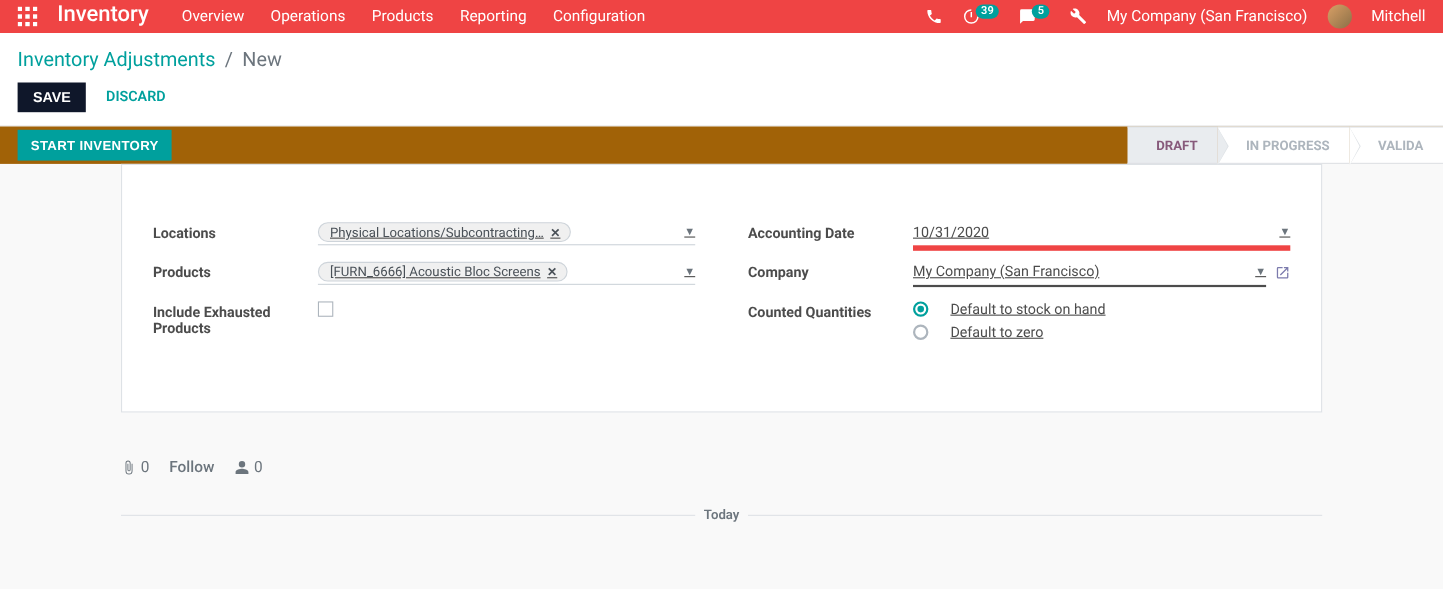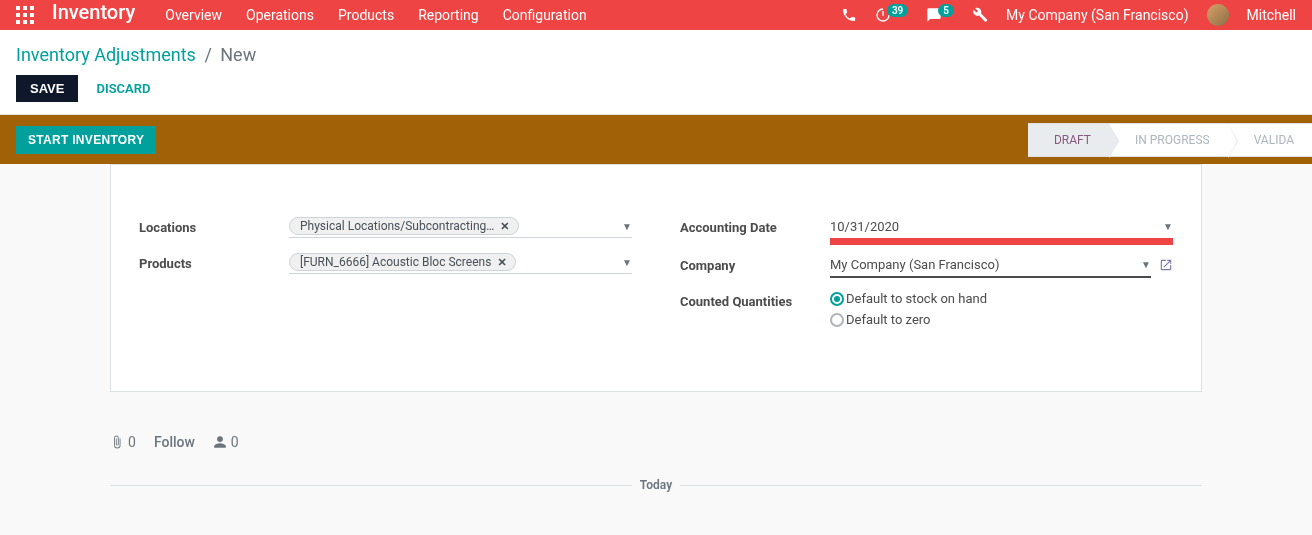--- a/index.html
+++ b/index.html
@@ -26,21 +26,21 @@
   .breadcrumb .bc-link { color: #00a09d; cursor: pointer; }
   .breadcrumb .sep { color: #6c757d; margin: 0 4px; }
   .breadcrumb .cur { color: #6c757d; }
   .ctrl-btns { display: flex; align-items: center; gap: 18px; }
   .btn-primary { background: #0f172a; color: #fff; border: none; padding: 6px 14px; font-size: 13px; font-weight: 600; cursor: pointer; }
   .btn-link { color: #00a09d; font-size: 13px; font-weight: 600; cursor: pointer; }
   
   
   .statusrow { display: flex; justify-content: space-between; align-items: center; background:#a16207; padding-left:16px;}
   .btn-start { background: #00a09d; color: #fff; border: none; padding: 7px 12px; font-size: 12px; font-weight: 700; letter-spacing: 0.3px; cursor: pointer; }
-  .statusbar { display: flex; align-items: center; font-size: 12px; font-weight: 400; height:49px;}
+  .statusbar { display: flex; align-items: center; font-size: 12px; font-weight: 700; height:34px;}
   .status-step { padding: 9px 18px 9px 26px; color: #adb5bd; position: relative; background:#fff; border-top:1px solid #dee2e6; border-bottom:1px solid #dee2e6;}
   .status-step.active { color: #875a7b; background:#e9ecef;}
   .status-step:not(:last-child)::after{
     content:""; position:absolute; right:-9px; top:0; width:0;height:0;
     border-top:17px solid transparent; border-bottom:17px solid transparent; border-left:9px solid #fff; z-index:2;
   }
   .status-step.active:not(:last-child)::after{ border-left-color:#e9ecef;}
   .status-step:not(:last-child)::before{
     content:""; position:absolute; right:-10px; top:0; width:0;height:0;
     border-top:17px solid transparent; border-bottom:17px solid transparent; border-left:10px solid #dee2e6; z-index:1;
@@ -49,30 +49,30 @@
   
   .formwrap { padding: 0 0 24px 0; }
   .formcard { background: #fff; border: 1px solid #dee2e6; margin: 0 110px; padding: 24px 28px 48px 28px; }
   .sec-label { font-size: 13px; font-weight: 700; color: #4c4c4c; margin-bottom: 6px; }
   .title-input { width: 535px; font-size: 26px; padding: 4px 2px 6px 2px; border: none; border-bottom: 2px solid #4c4c4c; background: transparent; color: #212529; }
   
   .fieldgrid { display: flex; gap: 48px; margin-top: 28px; }
   .col { flex: 1; }
   .row { display: flex; align-items: flex-start; margin-bottom: 10px; min-height:26px;}
   .flabel { width: 150px; font-size: 13px; font-weight: 700; color: #4c4c4c; padding-top:3px;}
-  .fval { flex: 1; }
+  .fval { flex: 1; text-decoration: underline; }
   .tagfield { border-bottom: 1px solid #ced4da; display: flex; align-items: center; padding-bottom: 2px; gap:4px;}
   .tag { display: inline-flex; align-items: center; background: #f0f0f0; border: 1px solid #ced4da; border-radius: 12px; padding: 1px 8px 1px 10px; font-size: 12px; color: #495057; }
   .tag .x { margin-left: 6px; cursor: pointer; font-weight:700; font-size:11px; color:#495057;}
   .dd-caret { margin-left:auto; color:#6c757d; font-size:10px;}
   .checkbox { width: 14px; height: 14px; border: 1px solid #adb5bd; }
-  .textline { border-bottom: 7px solid #ef4444; padding: 2px 0 4px 0; display:flex; align-items:center;}
+  .textline { border-bottom: 5px solid #ef4444; padding: 2px 0 4px 0; display:flex; align-items:center;}
   .textline.strong { border-bottom: 2px solid #4c4c4c; }
   .ext-icon { color:#7c7bad; margin-left:8px; cursor:pointer;}
-  .radio-row { display:flex; align-items:center; gap:2px; margin-bottom:6px;}
+  .radio-row { display:flex; gap:20px; margin-bottom:6px;}
   .radio { width:14px; height:14px; border-radius:50%; border:2px solid #adb5bd; display:inline-block; position:relative;}
   .radio.sel { border-color:#00a09d;}
   .radio.sel::after{ content:""; position:absolute; inset:2px; background:#00a09d; border-radius:50%;}
   
   
   .chatter { margin: 18px 110px 0 110px; display:flex; align-items:center; justify-content:space-between; color:#6c757d; font-size:14px;}
   .ch-left { display:flex; gap:18px; align-items:center;}
   .ch-item { cursor:pointer; font-weight:500;}
   .ch-right { display:flex; gap:18px; align-items:center;}
   .ch-right .ic { display:inline-flex; align-items:center; gap:4px;}
@@ -179,20 +179,26 @@
           <div class="fval">
             <div class="tagfield">
               <span class="tag">
                 <span>[FURN_6666] Acoustic Bloc Screens</span>
                 <span class="x">✕</span>
               </span>
               <span class="dd-caret">▼</span>
             </div>
           </div>
         </div>
+        <div class="row">
+          <div class="flabel">Include Exhausted Products</div>
+          <div class="fval">
+            <div class="checkbox"></div>
+          </div>
+        </div>
       </div>
 
       <div class="col">
         <div class="row">
           <div class="flabel">Accounting Date</div>
           <div class="fval">
             <div class="textline">
               <span>10/31/2020</span>
               <span class="dd-caret">▼</span>
             </div>

